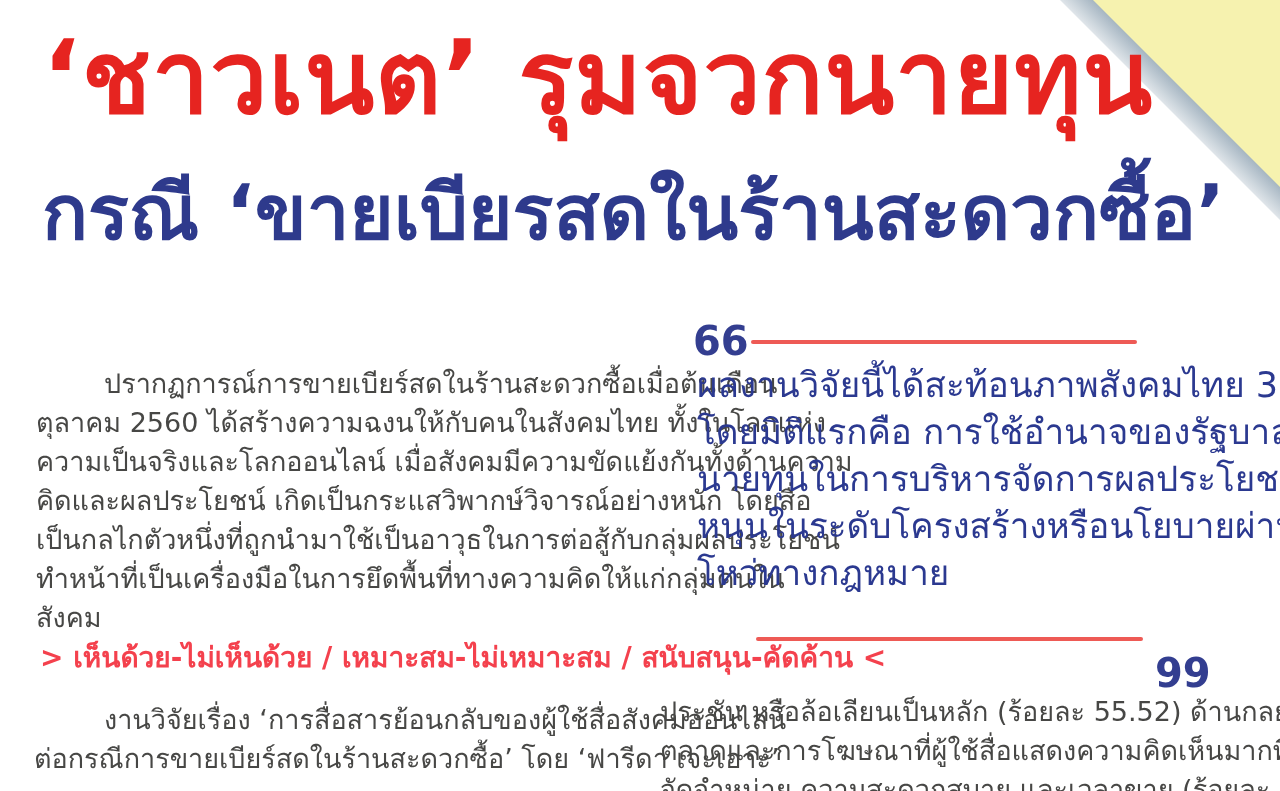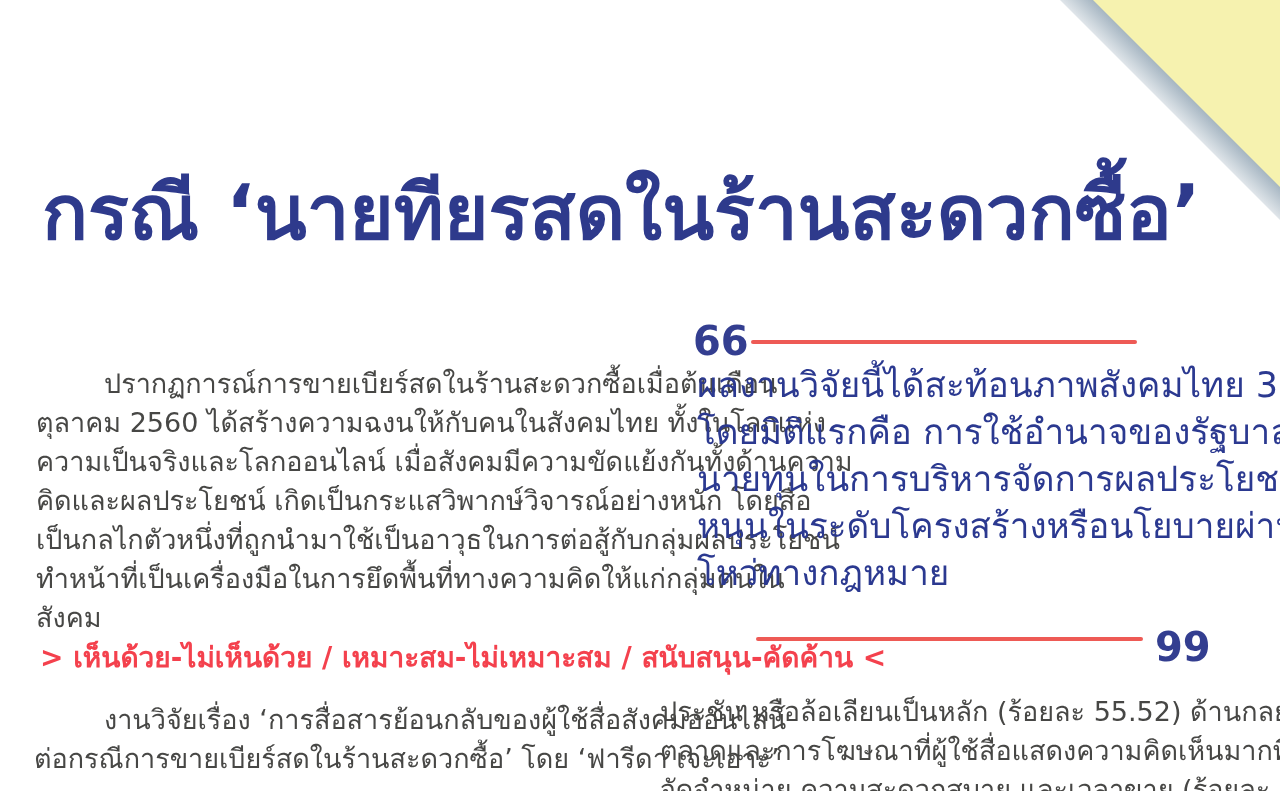--- a/index.html
+++ b/index.html
@@ -50,21 +50,21 @@
     text-align:right;
   }
 
   
   .quote-mark {
     position:absolute; font-size:40px; font-weight:bold; color:#333e90;
     line-height:1;
     margin-top:13px;
   }
   .quote-open  { left:693px; top:308px; }
-  .quote-close { left:1155px; top:614px; }
+  .quote-close { left:1155px; top:640px; }
   .quote-rule {
     position:absolute; height:4px; background:#ee5a55; border-radius:2px;
   }
   .rule-top    { left:751px; top:340px; width:386px; }
   .rule-bottom { left:756px; top:637px; width:387px; }
   .pull-quote {
     position:absolute; left:697px; top:362px; width:552px;
   }
   .quote-line {
     height:47px; line-height:47px; font-size:35px; color:#2b3990;
@@ -75,21 +75,22 @@
   .para3 { position:absolute; left:660px; top:692px; width:590px; }
 </style>
 </head>
 <body>
 
 <div class="page">
 
   <div class="corner-shadow"></div>
   <div class="corner-fold"></div>
 
-  <div class="subheadline">กรณี ‘นายทียรสดในร้านสะดวกซื้อ’</div>
+  <div class="headline">‘ชาวเนต’ รุมจวกนายทุน</div>
+  <div class="subheadline">กรณี ‘ขายเบียรสดในร้านสะดวกซื้อ’</div>
 
   <div class="para1">
     <div class="body-line">ปรากฏการณ์การขายเบียร์สดในร้านสะดวกซื้อเมื่อต้นเดือน</div>
     <div class="body-line">ตุลาคม 2560 ได้สร้างความฉงนให้กับคนในสังคมไทย ทั้งในโลกแห่ง</div>
     <div class="body-line">ความเป็นจริงและโลกออนไลน์ เมื่อสังคมมีความขัดแย้งกันทั้งด้านความ</div>
     <div class="body-line">คิดและผลประโยชน์ เกิดเป็นกระแสวิพากษ์วิจารณ์อย่างหนัก โดยสื่อ</div>
     <div class="body-line">เป็นกลไกตัวหนึ่งที่ถูกนำมาใช้เป็นอาวุธในการต่อสู้กับกลุ่มผลประโยชน์</div>
     <div class="body-line">ทำหน้าที่เป็นเครื่องมือในการยึดพื้นที่ทางความคิดให้แก่กลุ่มคนใน</div>
     <div class="body-line">สังคม</div>
   </div>

